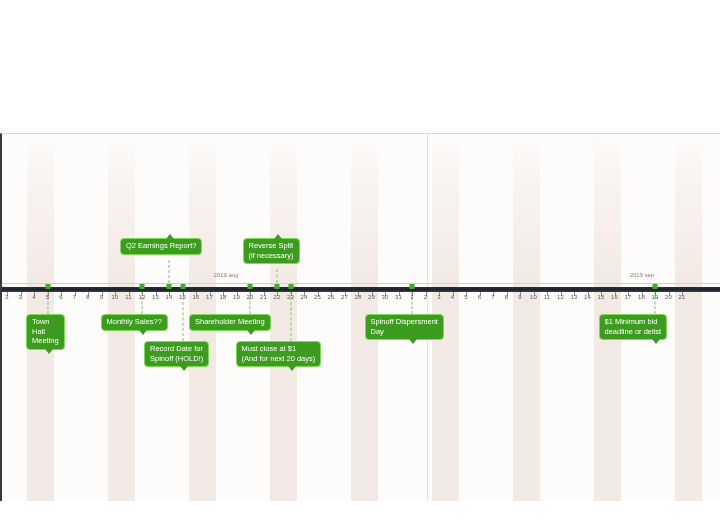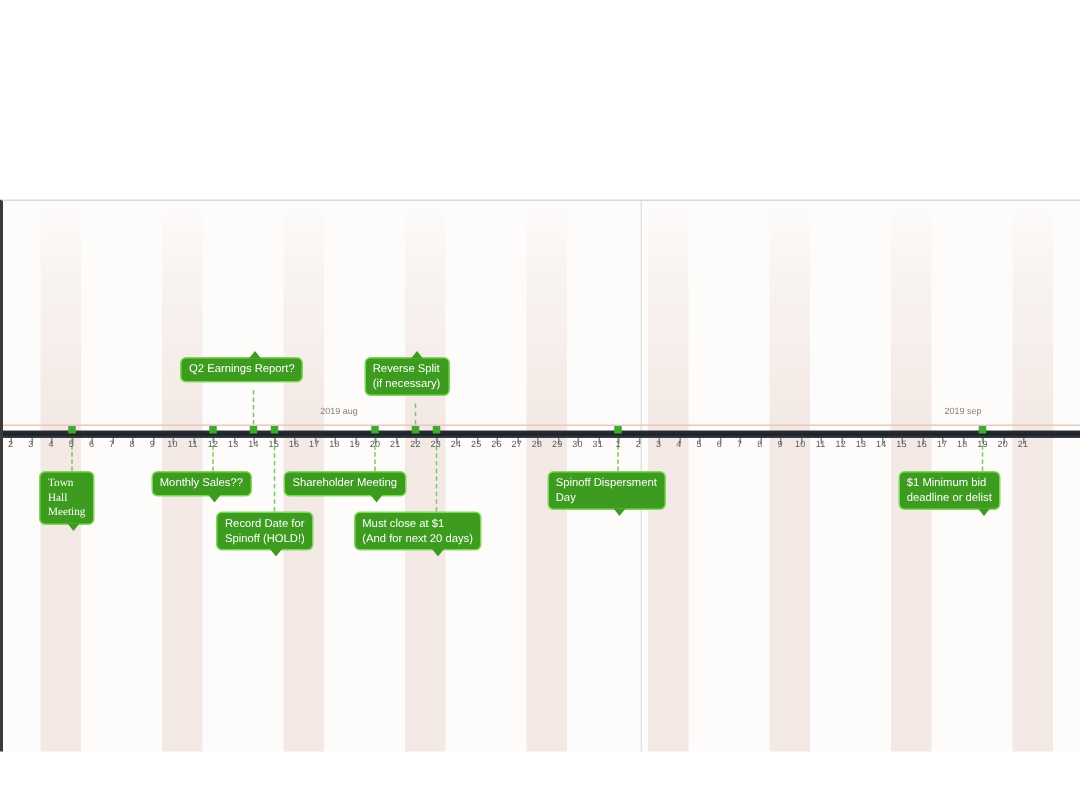--- a/index.html
+++ b/index.html
@@ -105,21 +105,21 @@
       <div class="weekend-band" style="left: 349px;"></div>
       <div class="weekend-band" style="left: 430px;"></div>
       <div class="weekend-band" style="left: 511px;"></div>
       <div class="weekend-band" style="left: 592px;"></div>
       <div class="weekend-band" style="left: 673px;"></div>
     </div>
   <div id="month-dividers">
       <div class="month-divider" style="left: 425px;"></div>
     </div>
   <div id="callout-layer">
-      <div class="callout below" style="top: 180px; left: 24px; font-family: Liberation Serif, serif; --tx: 21.5px;">Town
+      <div class="callout below" style="top: 180px; left: 24px; --tx: 21.5px;">Town
 Hall
 Meeting<span class="tail"></span></div>
       <div class="callout above" style="top: 104px; left: 118px; --tx: 49px;">Q2 Earnings Report?<span class="tail"></span></div>
       <div class="callout below" style="top: 180px; left: 98.5px; --tx: 41.5px;">Monthly Sales??<span class="tail"></span></div>
       <div class="callout below" style="top: 207px; left: 142px; --tx: 38.5px;">Record Date for
 Spinoff (HOLD!)<span class="tail"></span></div>
       <div class="callout below" style="top: 180px; left: 187px; --tx: 61px;">Shareholder Meeting<span class="tail"></span></div>
       <div class="callout above" style="top: 104px; left: 240.5px; --tx: 34.5px;">Reverse Split
 (if necessary)<span class="tail"></span></div>
       <div class="callout below" style="top: 207px; left: 233.5px; --tx: 55px;">Must close at $1

